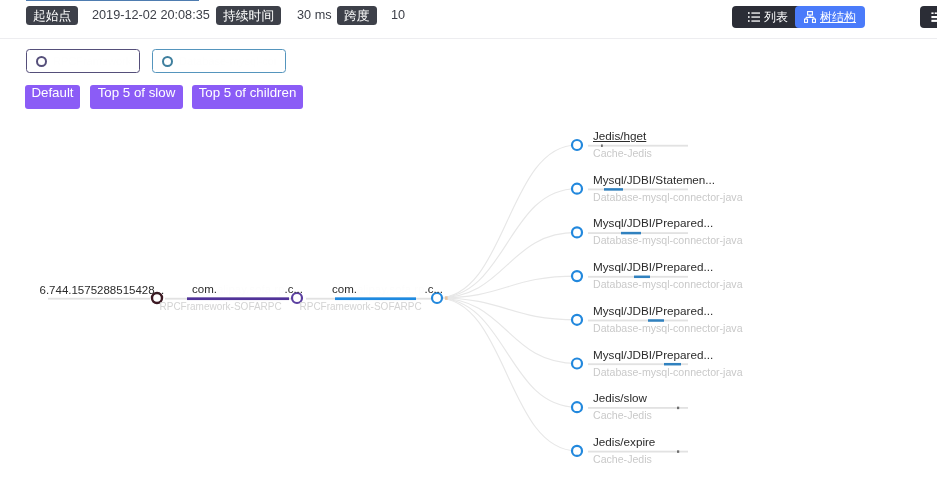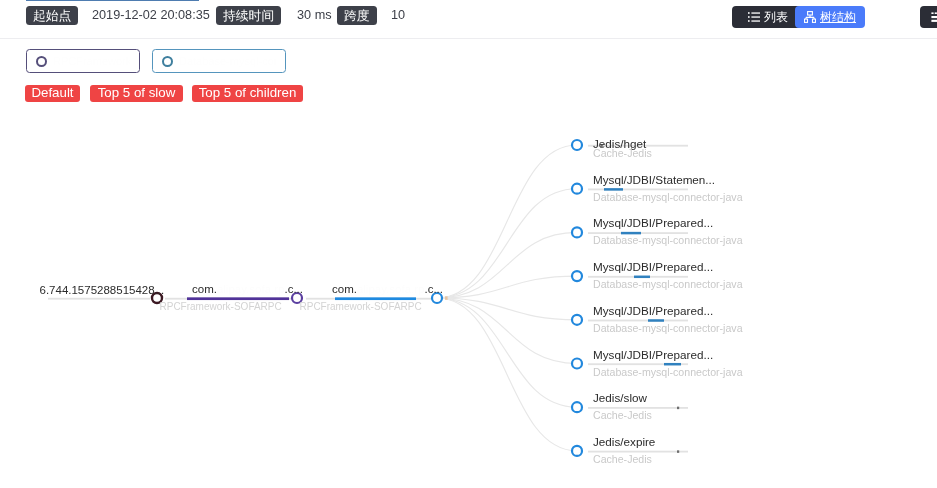--- a/index.html
+++ b/index.html
@@ -30,22 +30,22 @@
   #divider{position:absolute;left:0;top:38px;width:937px;height:1px;background:#ededf0;}
 
   
   .pill{position:absolute;top:49px;height:24px;border-radius:3.5px;
         box-sizing:border-box;border:1.3px solid #554f7a;background:#fff;
         display:flex;align-items:center;padding:0 9px;gap:6px;cursor:pointer;}
   .pill .ring{width:11px;height:11px;border-radius:50%;box-sizing:border-box;border:2px solid #554f7a;flex:none;}
   .pill .ptxt{font-size:11px;color:#fefefe;white-space:nowrap;overflow:hidden;}
 
   
-  .fbtn{position:absolute;top:85px;height:17px;line-height:16px;border-radius:3px;
-        background:#ef4444;color:#ffffff;font-size:13.3px;text-align:center;
+  .fbtn{position:absolute;top:85px;height:24px;line-height:16px;border-radius:3px;
+        background:#8b5cf6;color:#ffffff;font-size:13.3px;text-align:center;
         box-sizing:border-box;cursor:pointer;}
 
   
   #graph{position:absolute;left:0;top:0;width:937px;height:488px;}
 
   .nlabel{position:absolute;font-size:11.7px;color:#2b2b2b;white-space:nowrap;}
   .nsub{position:absolute;font-size:10.6px;color:#c9c9c9;white-space:nowrap;}
   .tlabel{position:absolute;font-size:11.5px;color:#2b2b2b;white-space:nowrap;margin-left:20px;}
   .tsub{position:absolute;font-size:10px;color:#d3d3d3;white-space:nowrap;}
   .ghost{color:#fdfdfd;}
@@ -155,21 +155,21 @@
       <circle cx="577" cy="407.20000000000005" r="5" fill="#ffffff" stroke="#2288dd" stroke-width="2.2"></circle>
       <circle cx="577" cy="450.90000000000003" r="5" fill="#ffffff" stroke="#2288dd" stroke-width="2.2"></circle>
       <circle cx="437" cy="298" r="5" fill="#ffffff" stroke="#2288dd" stroke-width="2.2"></circle>
       <rect x="445" y="296.3" width="2.6" height="3.6" fill="#e8a868" opacity="0.55"></rect>
       <circle cx="297" cy="298" r="5" fill="#ffffff" stroke="#5b3fa0" stroke-width="2.2"></circle>
       <circle cx="157" cy="298" r="5" fill="#ffffff" stroke="#3b1822" stroke-width="2.4"></circle>
     </g>
 </svg>
 
 <div id="labels">
-    <div class="nlabel" style="left: 593px; top: 137px;">Jedis/hget</div>
+    <div class="nlabel" style="left: 593px; top: 129px; text-decoration: underline;">Jedis/hget</div>
     <div class="nsub" style="left: 593px; top: 147px;">Cache-Jedis</div>
     <div class="nlabel" style="left: 593px; top: 172.7px;">Mysql/JDBI/Statemen...</div>
     <div class="nsub" style="left: 593px; top: 190.7px;">Database-mysql-connector-java</div>
     <div class="nlabel" style="left: 593px; top: 216.4px;">Mysql/JDBI/Prepared...</div>
     <div class="nsub" style="left: 593px; top: 234.4px;">Database-mysql-connector-java</div>
     <div class="nlabel" style="left: 593px; top: 260.1px;">Mysql/JDBI/Prepared...</div>
     <div class="nsub" style="left: 593px; top: 278.1px;">Database-mysql-connector-java</div>
     <div class="nlabel" style="left: 593px; top: 303.8px;">Mysql/JDBI/Prepared...</div>
     <div class="nsub" style="left: 593px; top: 321.8px;">Database-mysql-connector-java</div>
     <div class="nlabel" style="left: 593px; top: 347.5px;">Mysql/JDBI/Prepared...</div>

